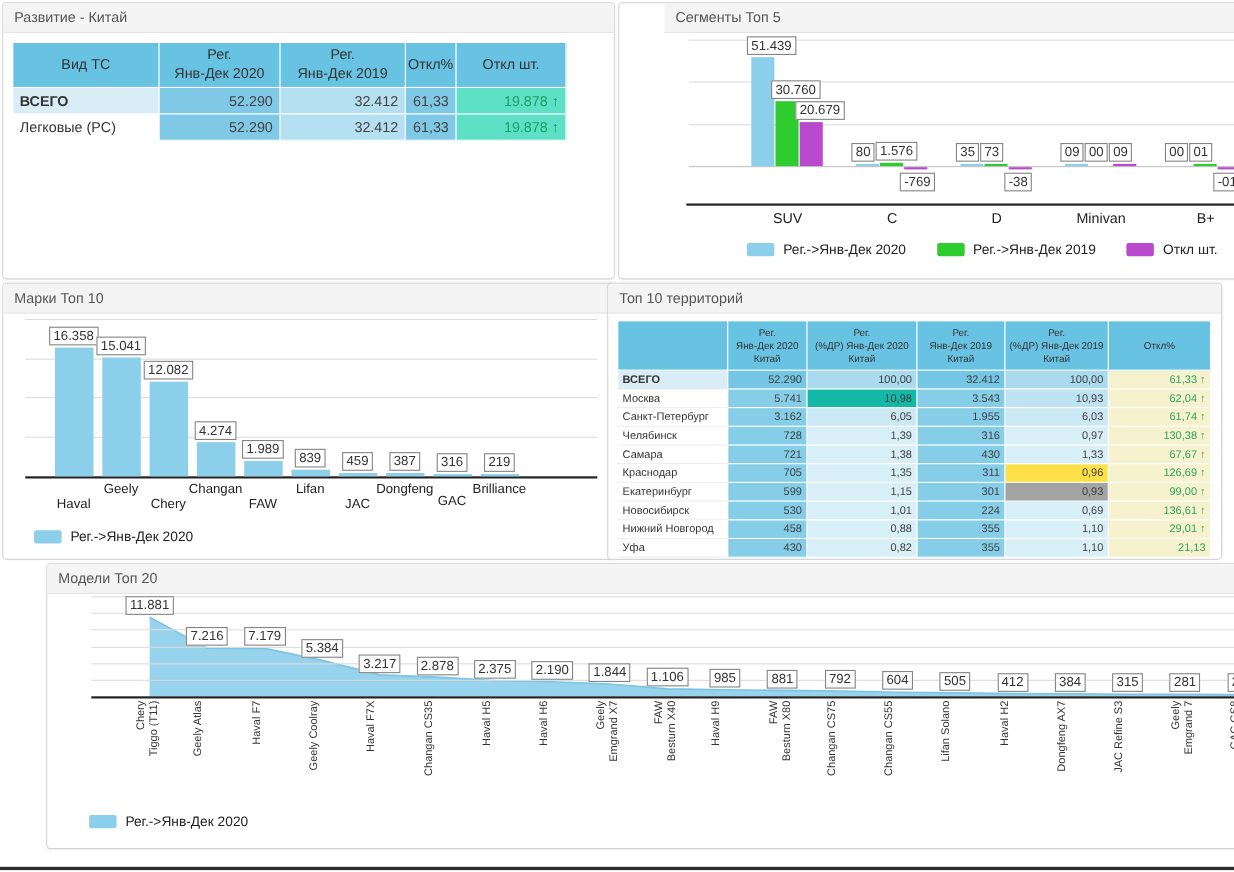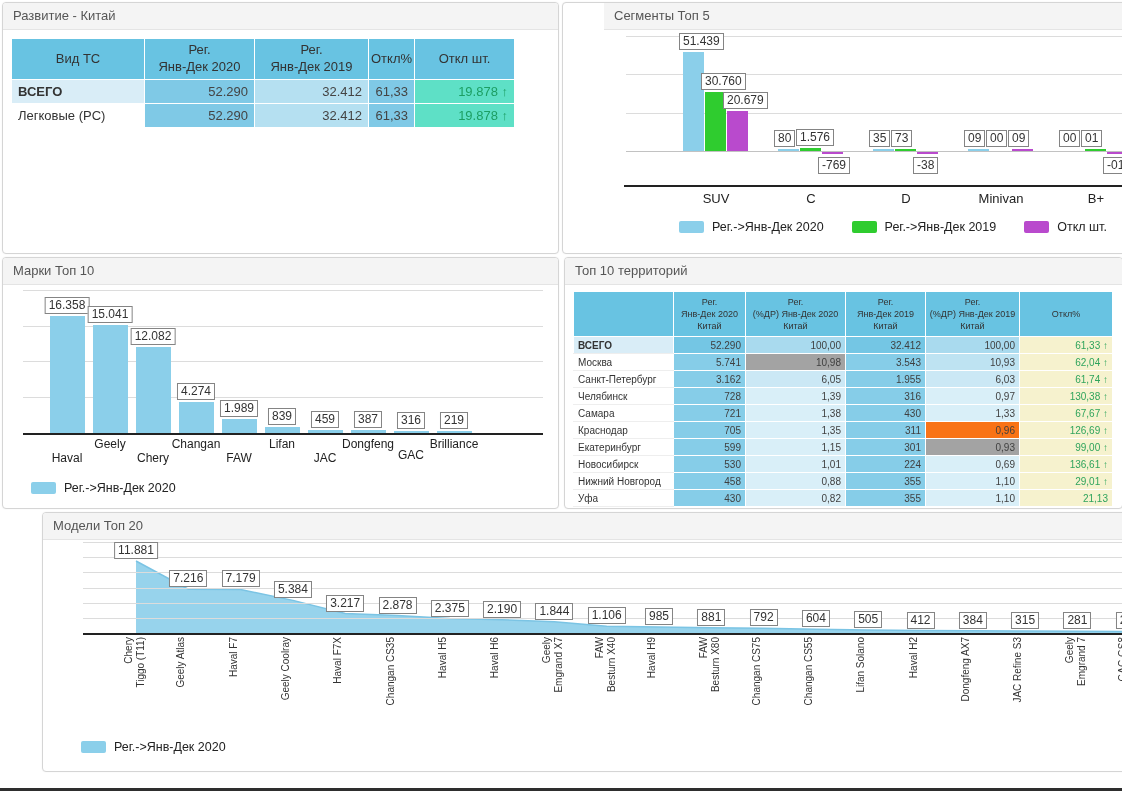--- a/index.html
+++ b/index.html
@@ -4,21 +4,21 @@
 <style>
   html,body{margin:0;padding:0;background:#fff;}
   body{font-family:"Liberation Sans",sans-serif;}
   .dashboard{position:relative;width:1122px;height:793px;background:#fff;overflow:hidden;}
   .panel{position:absolute;background:#fff;border:1px solid #d5d5d5;border-radius:4px;overflow:hidden;box-shadow:0 0 2px rgba(0,0,0,.06);}
   .ptitle{height:26px;line-height:26px;padding:0 10px;background:#f4f4f4;border-bottom:1px solid #e4e4e4;font-size:13px;color:#555;}
   .pbody{position:relative;height:calc(100% - 27px);}
   #p-dev{left:2px;top:2px;width:555px;height:250px;}
   #p-seg{left:562px;top:2px;width:557px;height:250px;padding-left:41px;}
   #p-brands{left:2px;top:257px;width:555px;height:250px;}
-  #p-terr{left:564px;top:257px;width:557px;height:250px;}
+  #p-terr{left:552px;top:257px;width:557px;height:250px;}
   #p-models{left:2px;top:512px;width:1117px;height:258px;margin-left:40px;}
 
   table{border-collapse:collapse;table-layout:fixed;}
   #dev-table{width:503px;margin:8px 0 0 8px;font-size:13px;}
   #dev-table th{background:#68C3E2;color:#333;font-weight:normal;text-align:center;white-space:pre-line;padding:3px 2px;border:1px solid #fff;vertical-align:middle;height:34px;line-height:1.3;}
   #dev-table td{border:1px solid #fff;padding:2px 6px;height:19px;color:#444;font-size:13px;}
   #dev-table td.lbl{text-align:left;color:#333;}
   #dev-table td.num{text-align:right;}
   #terr-table{width:539px;margin:6px 0 0 8px;font-size:10px;}
   #terr-table th{background:#68C3E2;color:#333;font-weight:normal;text-align:center;white-space:pre-line;padding:2px 1px;border:1px solid #fff;vertical-align:middle;height:40px;line-height:1.35;font-size:9px;}
@@ -229,21 +229,21 @@
               <td class="lbl" style="font-weight: bold; background: rgb(217, 237, 247);">ВСЕГО</td>
               <td class="num" style="background: rgb(116, 198, 228);">52.290</td>
               <td class="num" style="background: rgb(169, 218, 238);">100,00</td>
               <td class="num" style="background: rgb(116, 198, 228);">32.412</td>
               <td class="num" style="background: rgb(169, 218, 238);">100,00</td>
               <td class="num" style="background: rgb(246, 242, 206); color: rgb(47, 164, 92);">61,33 <span class="arr">↑</span></td>
             </tr>
             <tr>
               <td class="lbl">Москва</td>
               <td class="num" style="background: rgb(134, 205, 232);">5.741</td>
-              <td class="num" style="background: #a3a3a3;">10,98</td>
+              <td class="num" style="background: #14b8a6;">10,98</td>
               <td class="num" style="background: rgb(134, 205, 232);">3.543</td>
               <td class="num" style="background: rgb(190, 227, 242);">10,93</td>
               <td class="num" style="background: rgb(246, 242, 206); color: rgb(47, 164, 92);">62,04 <span class="arr">↑</span></td>
             </tr>
             <tr>
               <td class="lbl">Санкт-Петербург</td>
               <td class="num" style="background: rgb(134, 205, 232);">3.162</td>
               <td class="num" style="background: rgb(203, 232, 245);">6,05</td>
               <td class="num" style="background: rgb(134, 205, 232);">1.955</td>
               <td class="num" style="background: rgb(203, 232, 245);">6,03</td>
@@ -263,21 +263,21 @@
               <td class="num" style="background: rgb(217, 239, 248);">1,38</td>
               <td class="num" style="background: rgb(134, 205, 232);">430</td>
               <td class="num" style="background: rgb(217, 239, 248);">1,33</td>
               <td class="num" style="background: rgb(246, 242, 206); color: rgb(47, 164, 92);">67,67 <span class="arr">↑</span></td>
             </tr>
             <tr>
               <td class="lbl">Краснодар</td>
               <td class="num" style="background: rgb(134, 205, 232);">705</td>
               <td class="num" style="background: rgb(217, 239, 248);">1,35</td>
               <td class="num" style="background: rgb(134, 205, 232);">311</td>
-              <td class="num" style="background: #f97316; padding-left: 13px;">0,96</td>
+              <td class="num" style="background: #fde047; padding-left: 13px;">0,96</td>
               <td class="num" style="background: rgb(246, 242, 206); color: rgb(47, 164, 92);">126,69 <span class="arr">↑</span></td>
             </tr>
             <tr>
               <td class="lbl">Екатеринбург</td>
               <td class="num" style="background: rgb(134, 205, 232);">599</td>
               <td class="num" style="background: rgb(217, 239, 248);">1,15</td>
               <td class="num" style="background: rgb(134, 205, 232);">301</td>
               <td class="num" style="background: #a3a3a3;">0,93</td>
               <td class="num" style="background: rgb(246, 242, 206); color: rgb(47, 164, 92);">99,00 <span class="arr">↑</span></td>
             </tr>

